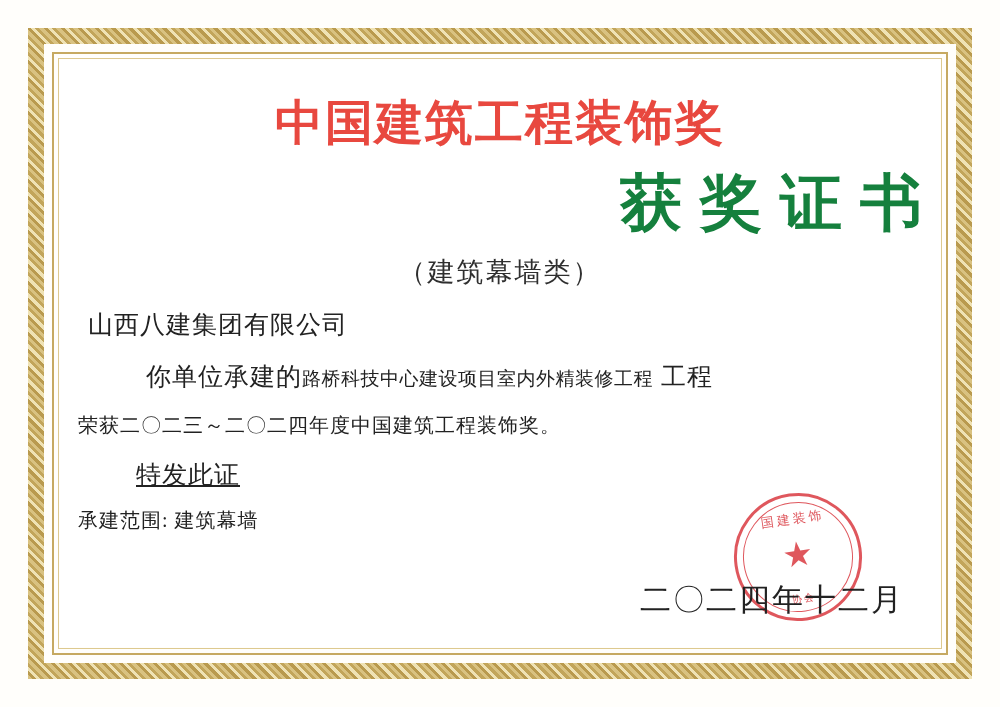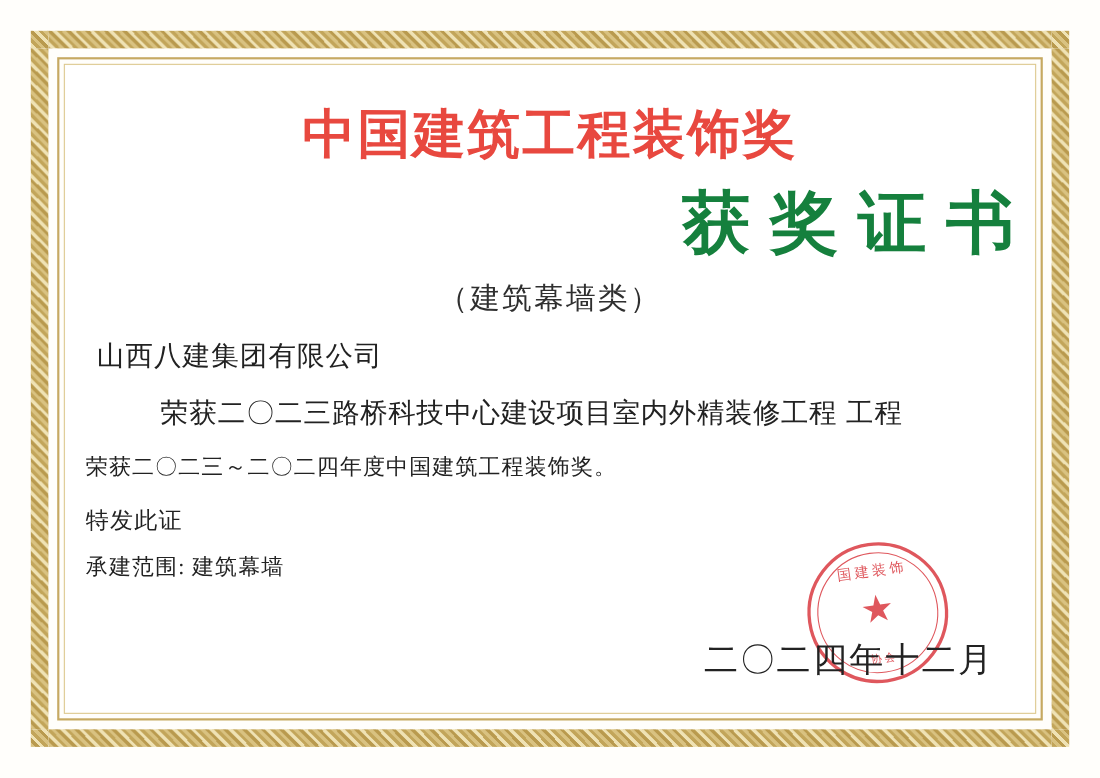--- a/index.html
+++ b/index.html
@@ -140,34 +140,36 @@
     margin-left: 10px;
   }
   .award-line .indent {
     display: inline-block;
     width: 58px;
   }
   .award-line .lead {
     font-size: 25px;
   }
   .project-name {
-    font-size: 25px;
+    font-size: 19px;
     letter-spacing: 0.5px;
   }
   .award-line .tail {
     font-size: 25px;
     margin-left: 8px;
   }
   .honor-line {
     margin-bottom: 26px;
     font-size: 20px;
   }
   .issue-line {
+    margin-left: 58px;
     margin-bottom: 22px;
-    font-size: 21px;
+    font-size: 25px;
+    text-decoration: underline;
   }
   .scope-line {
     font-size: 20px;
   }
 
   
   .seal {
     position: absolute;
     right: 78px;
     bottom: 26px;
@@ -248,21 +250,21 @@
 
     <div class="title-sub">获奖证书</div>
 
     <div class="title-category">（建筑幕墙类）</div>
 
     <div class="body-block">
 
       <div class="line recipient">山西八建集团有限公司</div>
 
       <div class="line award-line">
-        <span class="indent"></span><span class="lead">荣获二〇二三</span><span class="project-name">路桥科技中心建设项目室内外精装修工程</span><span class="tail">工程</span>
+        <span class="indent"></span><span class="lead">你单位承建的</span><span class="project-name">路桥科技中心建设项目室内外精装修工程</span><span class="tail">工程</span>
       </div>
 
       <div class="line honor-line">荣获二〇二三～二〇二四年度中国建筑工程装饰奖。</div>
 
       <div class="line issue-line">特发此证</div>
 
       <div class="line scope-line">承建范围: 建筑幕墙</div>
     </div>
 
     <div class="seal">

